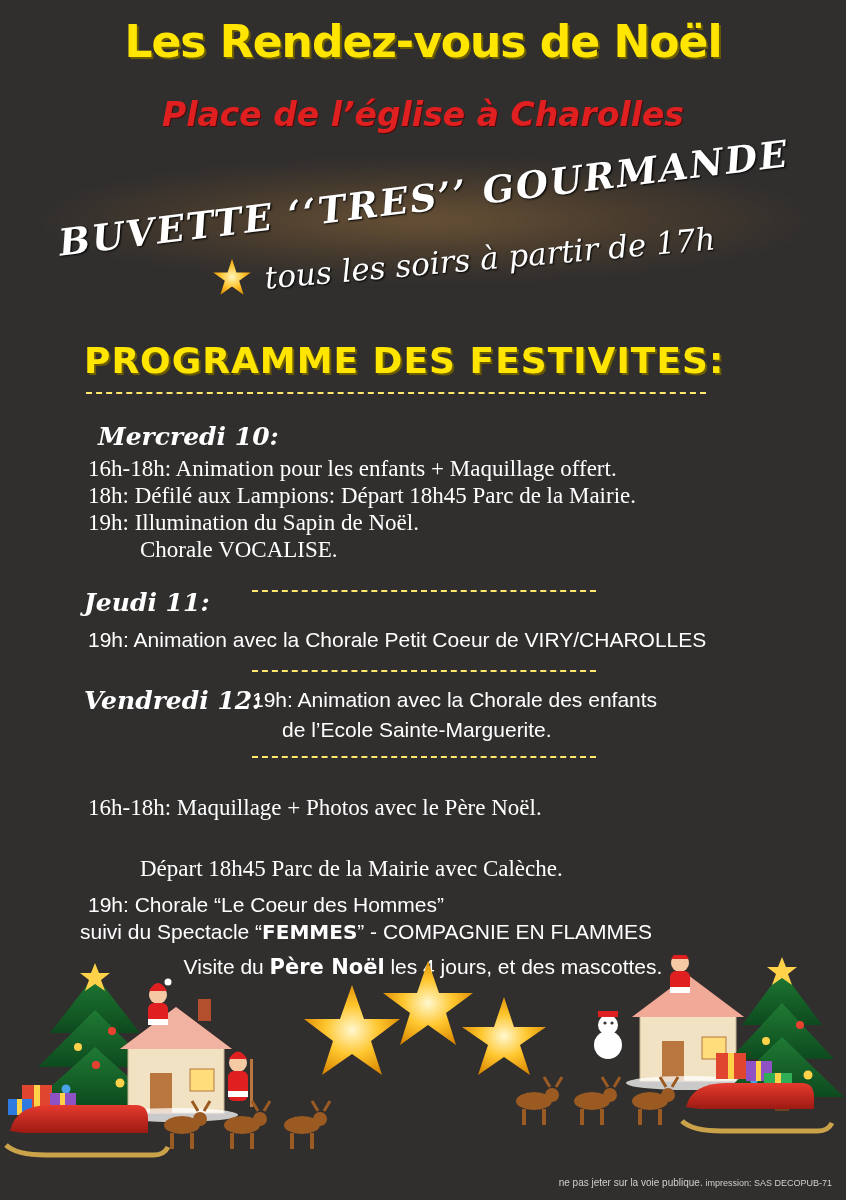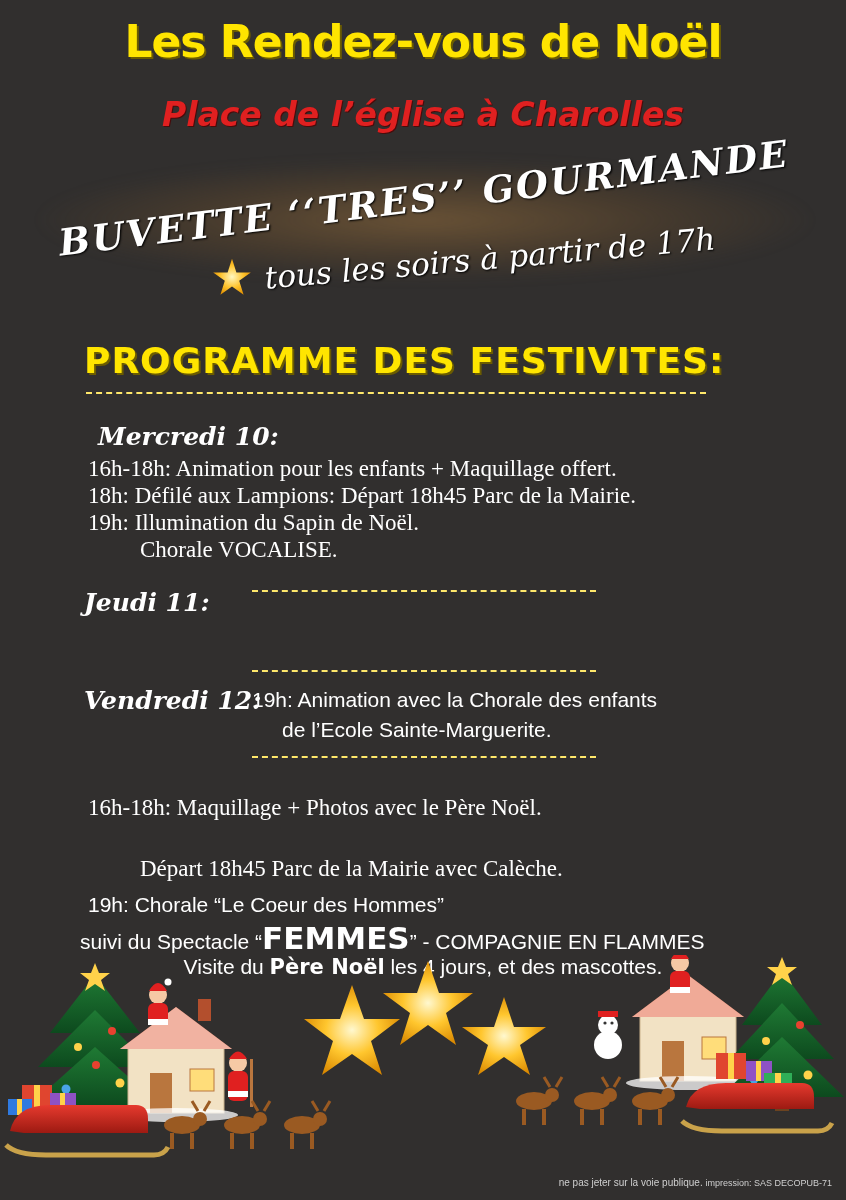--- a/index.html
+++ b/index.html
@@ -147,21 +147,21 @@
     color: #ffffff;
     white-space: nowrap;
   }
   .line.sans {
     font-family: "Liberation Sans", sans-serif;
     font-size: 21px;
   }
   .femmes {
     font-family: "DejaVu Sans", sans-serif;
     font-weight: bold;
-    font-size: 31px;
+    font-size: 20px;
   }
 
   .visite {
     position: absolute;
     top: 955px;
     left: 0;
     width: 846px;
     text-align: center;
     font-family: "Liberation Sans", sans-serif;
     font-size: 21px;
@@ -212,20 +212,21 @@
 
   <div class="day" style="top:422px; left:98px;">Mercredi 10:</div>
   <div class="line" style="top:456px; left:88px;">16h-18h: Animation pour les enfants + Maquillage offert.</div>
   <div class="line" style="top:483px; left:88px;">18h: Défilé aux Lampions:  Départ 18h45 Parc de la Mairie.</div>
   <div class="line" style="top:510px; left:88px;">19h: Illumination du Sapin de Noël.</div>
   <div class="line" style="top:537px; left:140px;">Chorale VOCALISE.</div>
 
   <div class="dash-short" style="top:590px; left:252px;"></div>
 
   <div class="day" style="top:588px; left:84px;">Jeudi 11:</div>
+  <div class="line sans" style="top:628px; left:88px;">19h: Animation avec la Chorale Petit Coeur de VIRY/CHAROLLES</div>
 
   <div class="dash-short" style="top:670px; left:252px;"></div>
 
   <div class="day" style="top:686px; left:84px;">Vendredi 12:</div>
   <div class="line sans" style="top:688px; left:252px;">19h: Animation avec la Chorale des enfants</div>
   <div class="line sans" style="top:718px; left:282px;">de l’Ecole Sainte-Marguerite.</div>
 
   <div class="dash-short" style="top:756px; left:252px;"></div>
 
   <div class="line" style="top:795px; left:88px;">16h-18h: Maquillage + Photos avec le Père Noël.</div>

